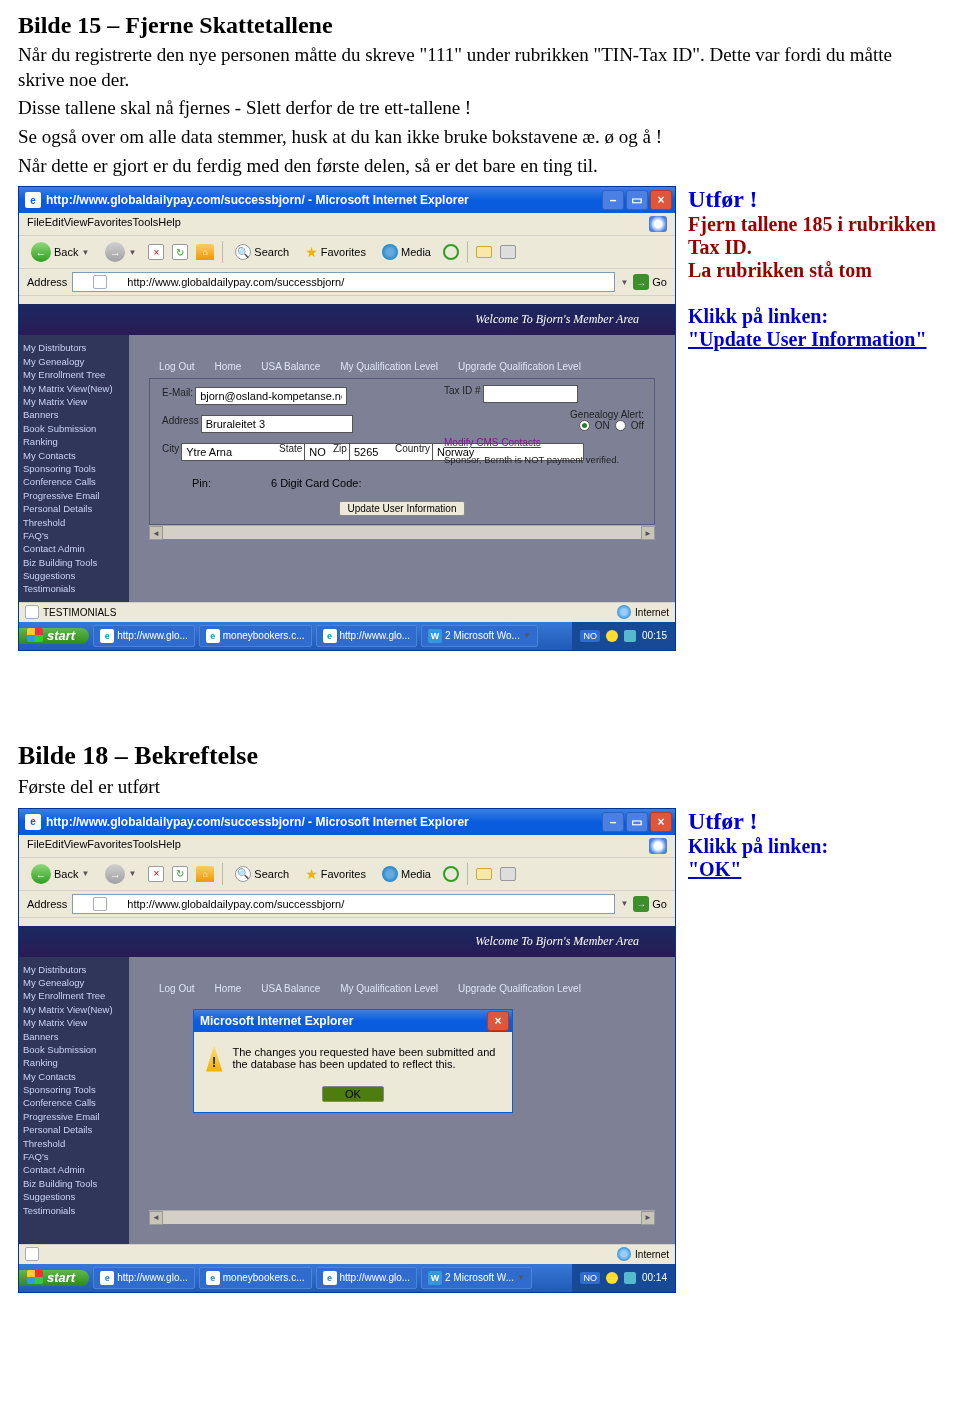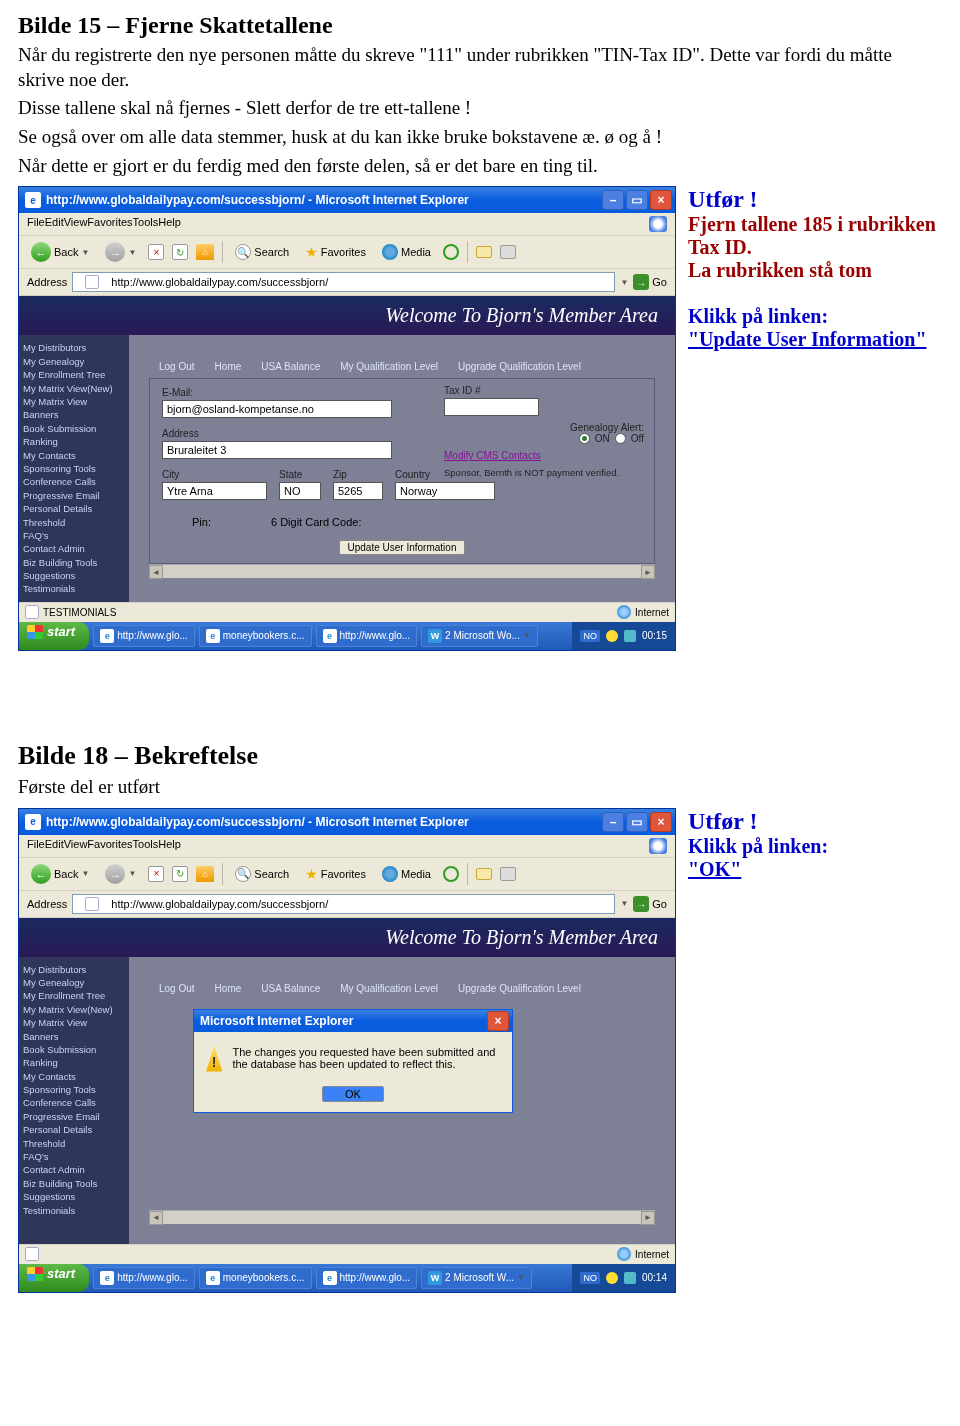--- a/index.html
+++ b/index.html
@@ -41,38 +41,38 @@
 .ic-fav { color: #f2b000; font-size: 14px; }
 .ic-media { width: 16px; height: 16px; background: radial-gradient(circle, #6ad 30%, #28c 70%); border-radius:50%;}
 .ic-hist { width: 16px; height: 16px; border-radius:50%; border: 2px solid #2e9e1f; position:relative;}
 .ic-mail { width:16px; height:12px; background:#f9e9a8; border:1px solid #c9a838; border-radius:2px;}
 .ic-print { width:16px; height:14px; background:#ddd; border:1px solid #999; border-radius:2px;}
 .toolbar .sep { width:1px; height: 22px; background: #bcb8a8; }
 .chev { font-size: 8px; color: #555; }
 
 .addrbar { background: #ECE9D8; padding: 3px 8px; display: flex; align-items: center; gap: 5px; border-bottom: 1px solid #d4d0c8; }
 .addrbar .label { font-size: 11px; }
-.addrbar .addrfield { flex: 1; background: #fff; border: 1px solid #7f9db9; padding: 2px 12px; display: flex; align-items: center; gap: 12px; }
+.addrbar .addrfield { flex: 1; background: #fff; border: 1px solid #7f9db9; padding: 2px 20px; display: flex; align-items: center; gap: 20px; }
 .addrbar .pageicon { width: 14px; height: 14px; background: #fff; border: 1px solid #aac; border-radius: 2px; }
 .addrbar .go { display: flex; align-items: center; gap: 3px; }
 .addrbar .goicon { width: 16px; height: 16px; background: #3c8f2a; border-radius: 3px; color:#fff; display:flex; align-items:center; justify-content:center; font-size:10px;}
 
 .content { background: #30355a; min-height: 70px; }
-.welcome { background: linear-gradient(#1a2a60, #2a1a55); color: #fff; text-align: right; padding: 8px 17px; font-style: italic; font-family: "Times New Roman", serif; font-size: 20px; }
+.welcome { background: linear-gradient(#1a2a60, #2a1a55); color: #fff; text-align: right; padding: 8px 36px; font-style: italic; font-family: "Times New Roman", serif; font-size: 12px; margin-top: 8px; }
 
 .app-row { display: flex; }
 .sidebar { width: 110px; background: #30355a; padding: 6px 4px; }
 .sidebar a { display: block; color: #c9d4f4; font-size: 9.5px; padding: 1px 0; text-decoration: none; line-height: 1.2; }
 
 .main { flex: 1; background: #7e8096; padding: 20px; }
 .tabs { display: flex; gap: 20px; padding: 6px 10px; font-size: 10px; }
 .tabs a { color: #dde3f8; text-decoration: none; }
 .form-panel { background: #7e8096; border: 1px solid #555a7a; padding: 8px 12px; position: relative; }
 .form-row { display: flex; gap: 12px; margin-bottom: 10px; align-items: flex-end; }
-.form-group { display: flex; flex-direction: column; gap: 2px; }
+.form-group { display: flex; flex-direction: row; gap: 2px; }
 .form-group .lbl { color: #222; font-size: 10px; }
 .form-group input { background: #fff; border: 1px solid #555; padding: 2px 4px; font-size: 11px; height: 18px; }
 .rightcol { position: absolute; right: 10px; top: 6px; width: 200px; font-size: 10px; color: #222; }
 .rightcol .link { color: #881199; text-decoration: underline; }
 .rightcol .sponsortext { margin-top: 6px; font-size: 9.5px; }
 .radio-row { display: flex; align-items: center; gap: 5px; }
 .radio-row .r { width:11px; height:11px; border-radius:50%; border: 1px solid #555; background:#fff; display:inline-flex; align-items:center; justify-content:center;}
 .radio-row .r.on::after { content:""; width:5px; height:5px; background:#2c7a2c; border-radius:50%; display:block;}
 .center-btn { text-align: center; margin-top: 6px; }
 .center-btn button { font-size: 10px; padding: 1px 8px; background: #ECE9D8; border: 1px solid #888; border-radius: 2px; }
@@ -80,38 +80,38 @@
 .scroll-stub .arrow { position:absolute; top:0; width:14px; height:14px; background:#c8c4b8; border:1px solid #999; display:flex; align-items:center; justify-content:center; font-size:8px; color:#555;}
 .scroll-stub .arrow.l{left:0;} .scroll-stub .arrow.r{right:0;}
 
 .statusbar { background: #ECE9D8; height: 20px; display: flex; align-items: center; padding: 0 6px; font-size: 10px; border-top: 1px solid #d4d0c8; }
 .statusbar .pageicon2 { width: 14px; height: 14px; background: #fff; border:1px solid #aac; border-radius:2px; margin-right:4px;}
 .statusbar .spacer { flex: 1; }
 .statusbar .inet { display: flex; align-items: center; gap: 4px; }
 .statusbar .globe { width: 14px; height: 14px; border-radius:50%; background: radial-gradient(circle,#9cf 30%,#28c 80%);}
 
 .taskbar { background: linear-gradient(#3878d6, #215ab8); height: 28px; display: flex; align-items: center; font-size: 10px; color: #fff; }
-.taskbar .start { background: linear-gradient(#5fb948, #2f8a1e); height: 28px; display:flex; align-items:center; padding: 0 14px 8px 8px; font-weight: bold; font-style: italic; font-size: 13px; border-radius: 0 10px 10px 0; gap:4px;}
+.taskbar .start { background: linear-gradient(#5fb948, #2f8a1e); height: 16px; display:flex; padding: 0 14px 8px 8px; font-weight: bold; font-style: italic; font-size: 13px; border-radius: 0 10px 10px 0; gap:4px;}
 .taskbar .start .winlogo { width:16px; height:14px; background: conic-gradient(#e33 0 25%, #3c3 0 50%, #39e 0 75%, #fc3 0); border-radius:2px;}
 .taskbar .taskbtn { background: #2f6ccd; border: 1px solid #4a84da; height: 22px; padding: 0 6px; margin-left: 4px; display:flex; align-items:center; gap:3px; border-radius:2px; font-size:10px;}
 .taskbar .taskbtn .ico { width:14px; height:14px; background:#fff; border-radius:2px; display:flex;align-items:center;justify-content:center;color:#28c;font-weight:bold;font-size:9px;}
 .taskbar .taskbtn .ico.word { background:#39d; color:#fff;}
 .taskbar .tray { margin-left: auto; background: #164a96; height:28px; display:flex; align-items:center; padding: 0 8px; gap:6px;}
 .taskbar .tray .lang { background:#2f6ccd; padding:1px 3px; border-radius:2px; font-size:9px;}
 .taskbar .tray .tico { width:12px; height:12px; border-radius:50%; background:#fd3;}
 .taskbar .tray .tico2 { width:12px; height:12px; border-radius:2px; background:#5bc;}
 .taskbar .tray .clock { font-size:10px;}
 
 
 .dialog-overlay { position:absolute; left:174px; top:120px; width:320px; background:#ECE9D8; border:1px solid #0a5cdf; font-family: Tahoma, sans-serif; }
 .dialog-overlay .titlebar { height: 22px; font-size:11px; }
 .dialog-overlay .body { padding: 14px 12px; display:flex; gap:10px; font-size:11px; }
 .dialog-overlay .warnico { width:30px; height:26px; background: linear-gradient(#ffe070, #f0b000); clip-path: polygon(50% 0, 100% 100%, 0 100%); display:flex; align-items:flex-end; justify-content:center; color:#333; font-weight:bold; font-size:14px; padding-bottom:2px;}
 .dialog-overlay .btns { text-align:center; padding: 0 0 10px; }
-.dialog-overlay .btns button { padding: 1px 22px; font-size: 11px; background:#3b82f6; border:1px solid #888; border-radius:2px;}
+.dialog-overlay .btns button { padding: 1px 22px; font-size: 11px; background:#4d7c0f; border:1px solid #888; border-radius:2px;}
 
 .section-gap { height: 90px; }
 </style>
 </head>
 <body>
 
 <h1>Bilde 15 – Fjerne Skattetallene</h1>
 <p class="body-text">Når du registrerte den nye personen måtte du skreve "111" under rubrikken "TIN-Tax ID". Dette var fordi du måtte skrive noe der.</p>
 <p class="body-text">Disse tallene skal nå fjernes - Slett derfor de tre ett-tallene !</p>
 <p class="body-text">Se også over om alle data stemmer, husk at du kan ikke bruke bokstavene æ. ø og å !</p>

